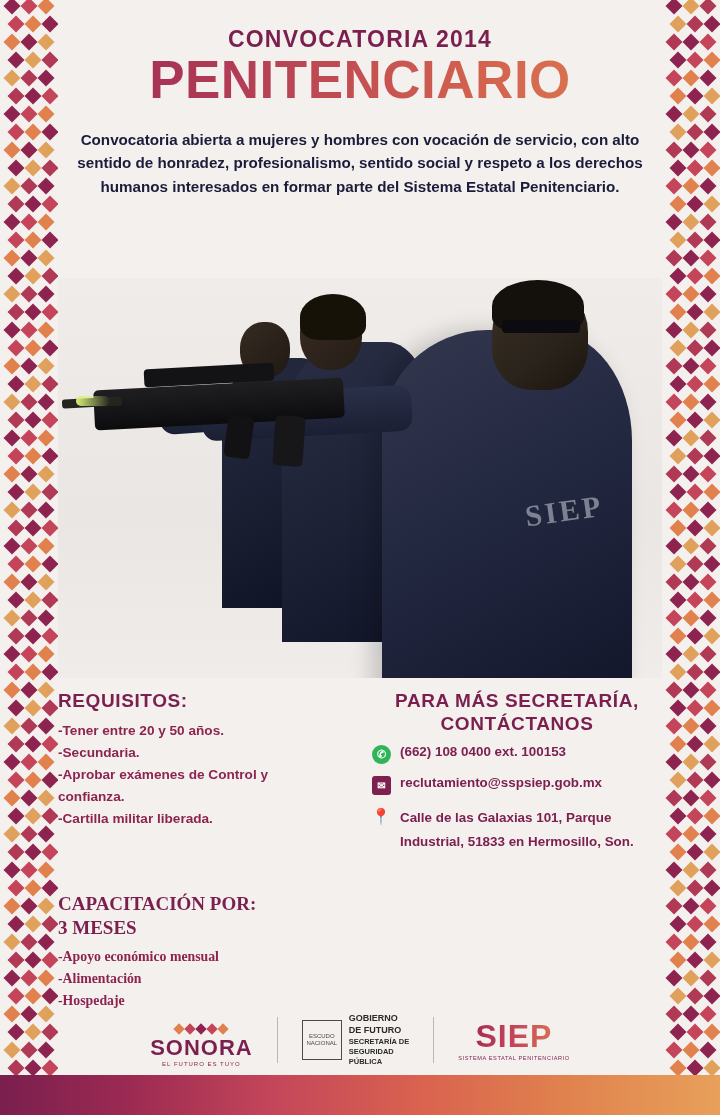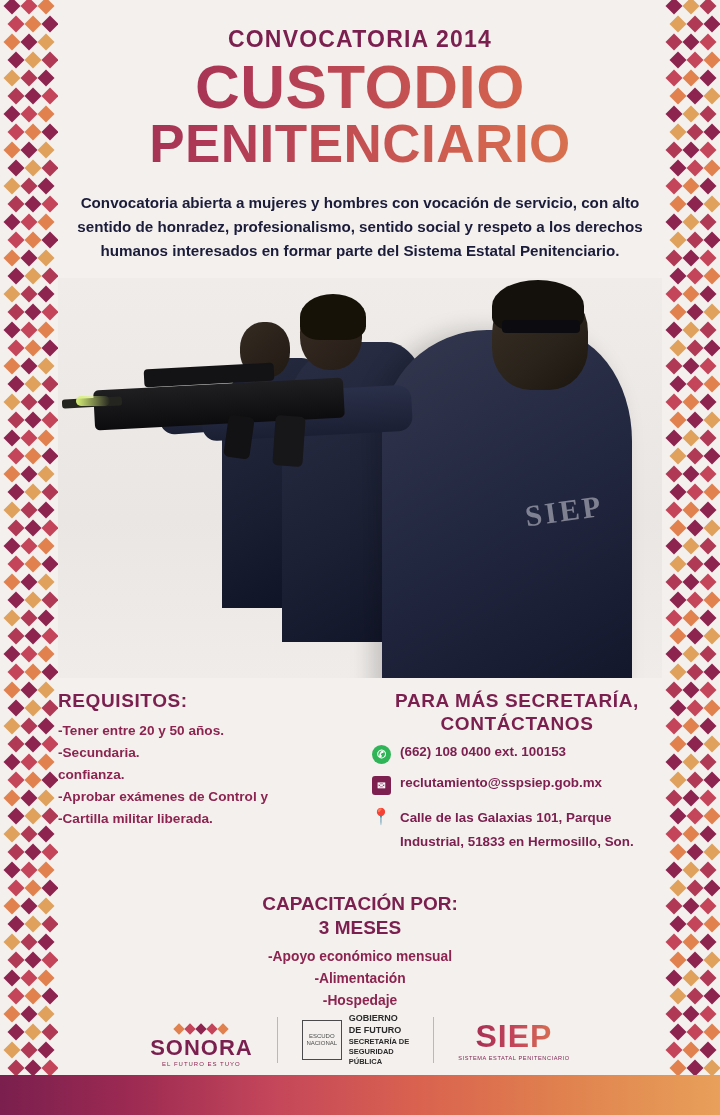--- a/index.html
+++ b/index.html
@@ -299,21 +299,22 @@
     margin-top: 1px;
   }
   .cicon.wa { background: #2fb457; }
   .cicon.mail { background: #7d2050; border-radius: 3px; font-size: 10px; }
   .cicon.pin { background: transparent; color: #d0362f; font-size: 16px; }
   .mail-text { }
   .addr-text { line-height: 1.85; }
 
   .capacit {
     margin-top: 26px;
-    text-align: center;
+    text-align: left;
+    font-family: Liberation Serif, serif;
   }
   .cap-title {
     font-size: 19px;
     font-weight: bold;
     color: #7a1f4e;
     line-height: 1.25;
   }
   .cap-list {
     list-style: none;
     margin-top: 6px;
@@ -728,21 +729,20 @@
         <span class="dia" style="left:23px;top:1044px;background:#e0814e"></span>
         <span class="dia" style="left:40px;top:1044px;background:#8d2450"></span>
         <span class="dia" style="left:10px;top:1062px;background:#e0814e"></span>
         <span class="dia" style="left:27px;top:1062px;background:#8d2450"></span>
         <span class="dia" style="left:44px;top:1062px;background:#e0a15c"></span>
       </div>
   </div>
 
   <div class="header">
     <div class="kicker">CONVOCATORIA 2014</div>
-    <div class="title1">CUSTODIO</div>
     <div class="title2">PENITENCIARIO</div>
   </div>
 
   <div class="intro">Convocatoria abierta a mujeres y hombres con vocación de servicio, con alto sentido de honradez, profesionalismo, sentido social y respeto a los derechos humanos interesados en formar parte del Sistema Estatal Penitenciario.</div>
 
   <div class="photo">
     <div class="bg-wash"></div>
     <div class="officer of-third"></div>
     <div class="of-head-3"></div>
     <div class="officer of-second"></div>
@@ -763,22 +763,22 @@
     <div class="siep-mark">SIEP</div>
   </div>
 
   <div class="content">
     <div class="cols">
       <div class="col-left">
         <div class="sec-title">REQUISITOS:</div>
         <ul class="req-list">
           <li>-Tener entre 20 y 50 años.</li>
           <li>-Secundaria.</li>
+          <li>-Aprobar exámenes de Control y</li>
           <li>confianza.</li>
-          <li>-Aprobar exámenes de Control y</li>
           <li>-Cartilla militar liberada.</li>
         </ul>
       </div>
 
       <div class="col-right">
         <div class="sec-title right">
           <span>PARA MÁS SECRETARÍA,</span><br>
           <span>CONTÁCTANOS</span>
         </div>
 

